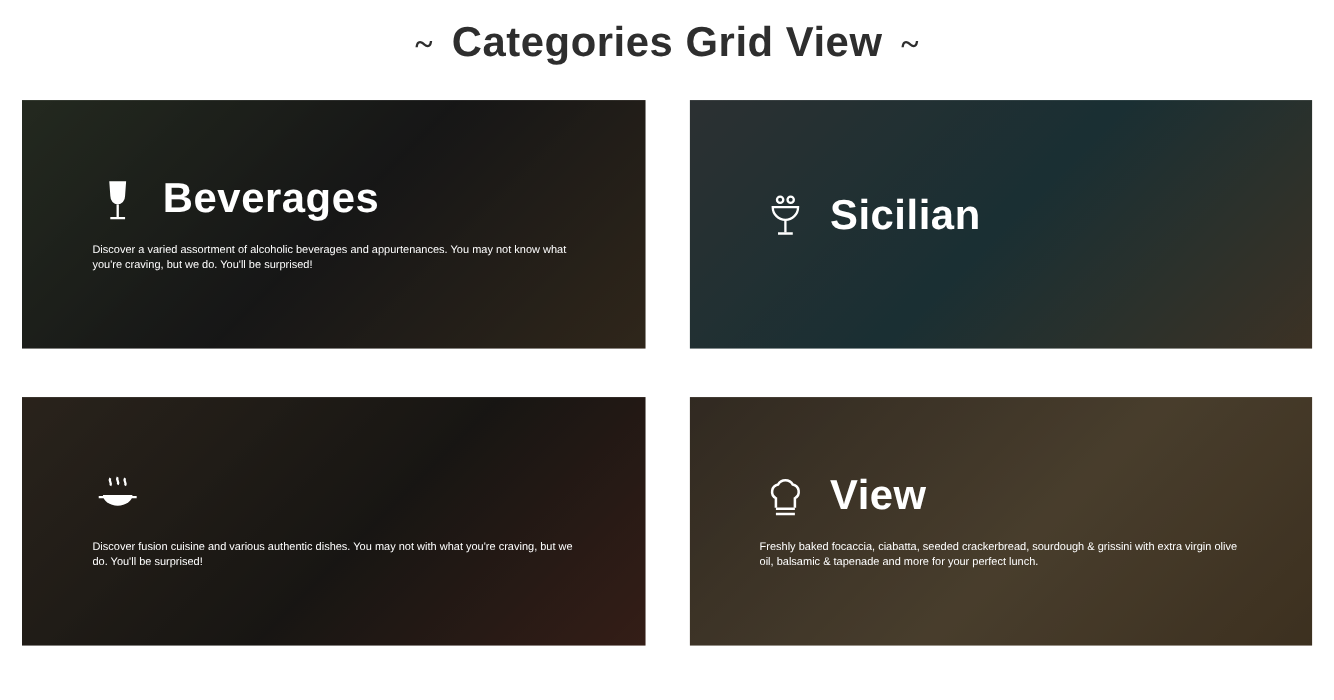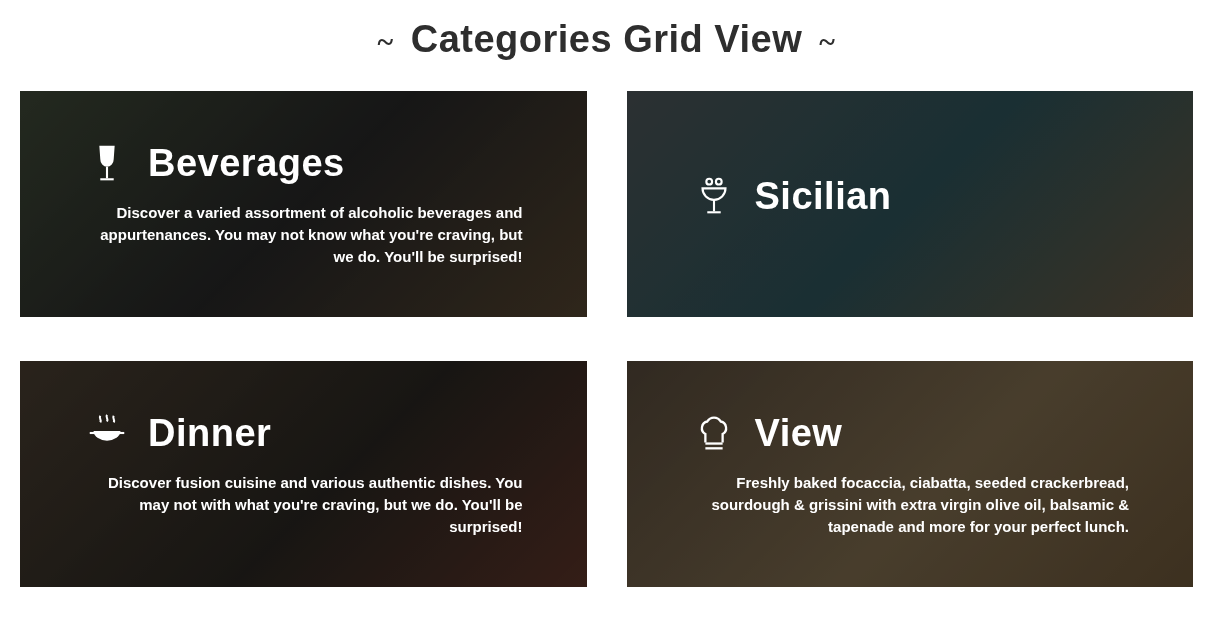--- a/index.html
+++ b/index.html
@@ -70,25 +70,24 @@
     gap: 18px;
     margin-bottom: 16px;
   }
   .card-icon { width: 46px; height: 46px; flex-shrink: 0; }
   .card-title {
     font-size: 38px;
     font-weight: 700;
     letter-spacing: 0.5px;
   }
   .card-desc {
-    font-size: 15px;
+    font-size: 10px;
     line-height: 1.45;
-    font-weight: 700;
+    font-weight: 400;
     max-width: 440px;
-    text-align: right;
   }
 </style>
 </head>
 <body>
 
 <h1 class="page-title">
   <span class="tilde">~</span>
   <span>Categories Grid View</span>
   <span class="tilde">~</span>
 </h1>
@@ -137,21 +136,20 @@
         <span class="card-icon">
           <svg viewBox="0 0 48 48" fill="none" stroke="#fff" stroke-width="2.2">
             <path d="M17 6 c-2 3 2 4 0 7"></path>
             <path d="M24 5 c-2 3 2 4 0 7"></path>
             <path d="M31 6 c-2 3 2 4 0 7"></path>
             <path d="M10 22 h28 a14 10 0 0 1 -28 0 Z" fill="#fff" stroke="none"></path>
             <line x1="6" y1="24" x2="12" y2="24"></line>
             <line x1="36" y1="24" x2="42" y2="24"></line>
           </svg>
         </span>
-        <span class="card-title">Dinner</span>
       </div>
       <p class="card-desc">Discover fusion cuisine and various authentic dishes. You may not with what you're craving, but we do. You'll be surprised!</p>
     </div>
   </div>
 
   <div class="card">
     <div class="card-bg bg-lunch"></div>
     <div class="card-content">
       <div class="card-head">
         <span class="card-icon">

